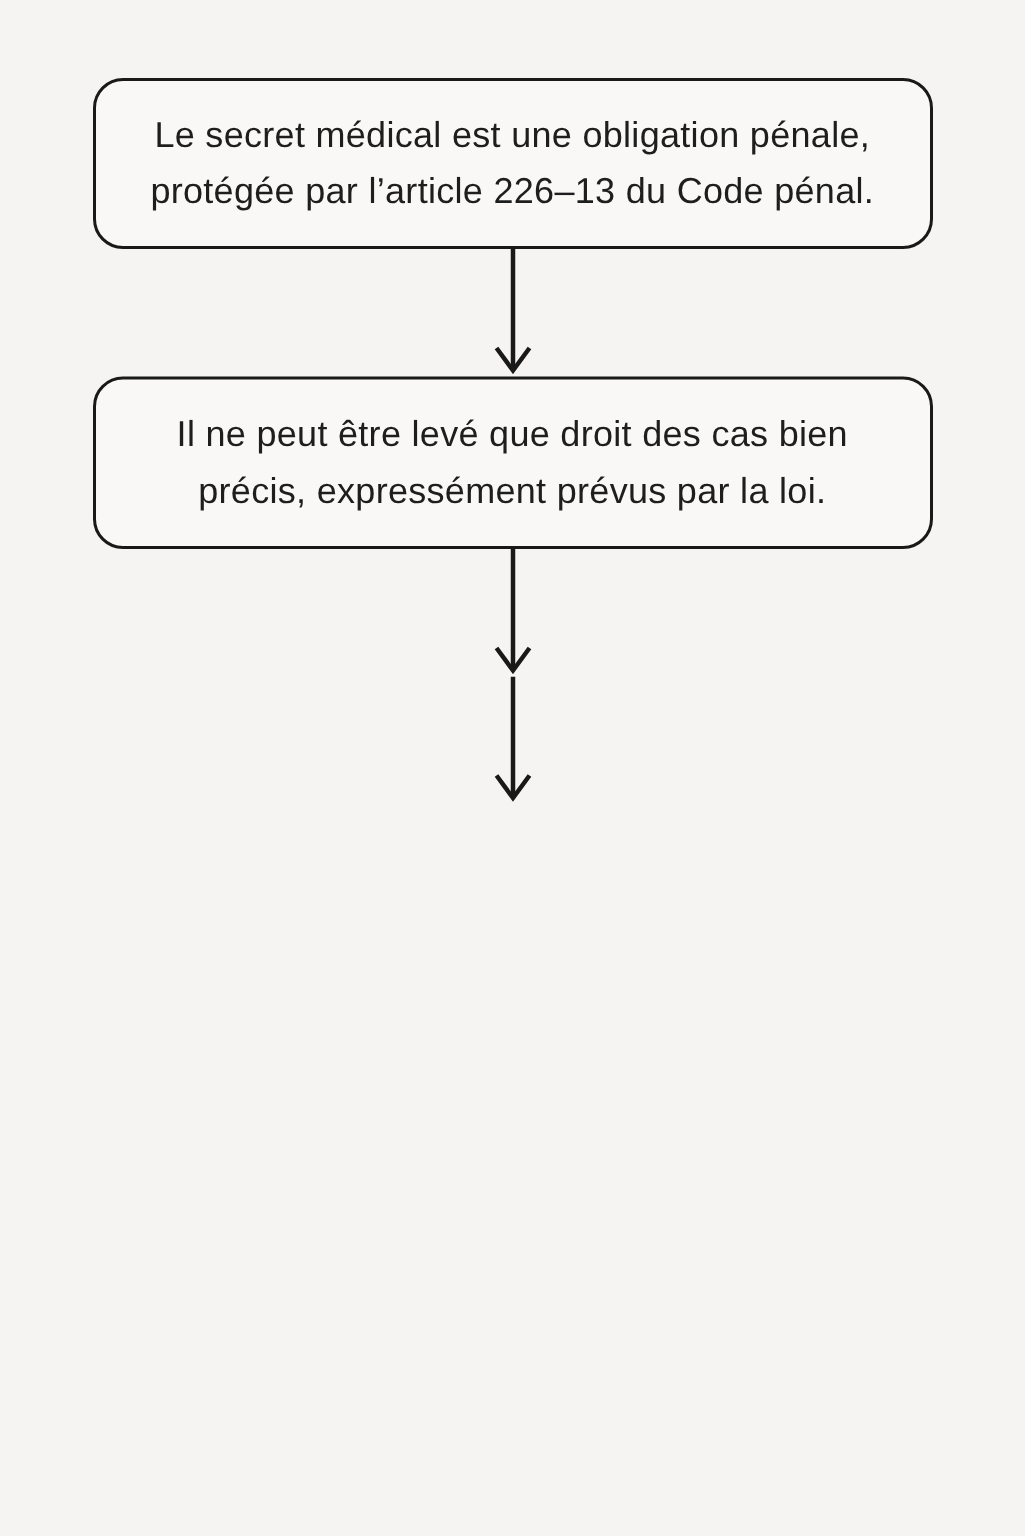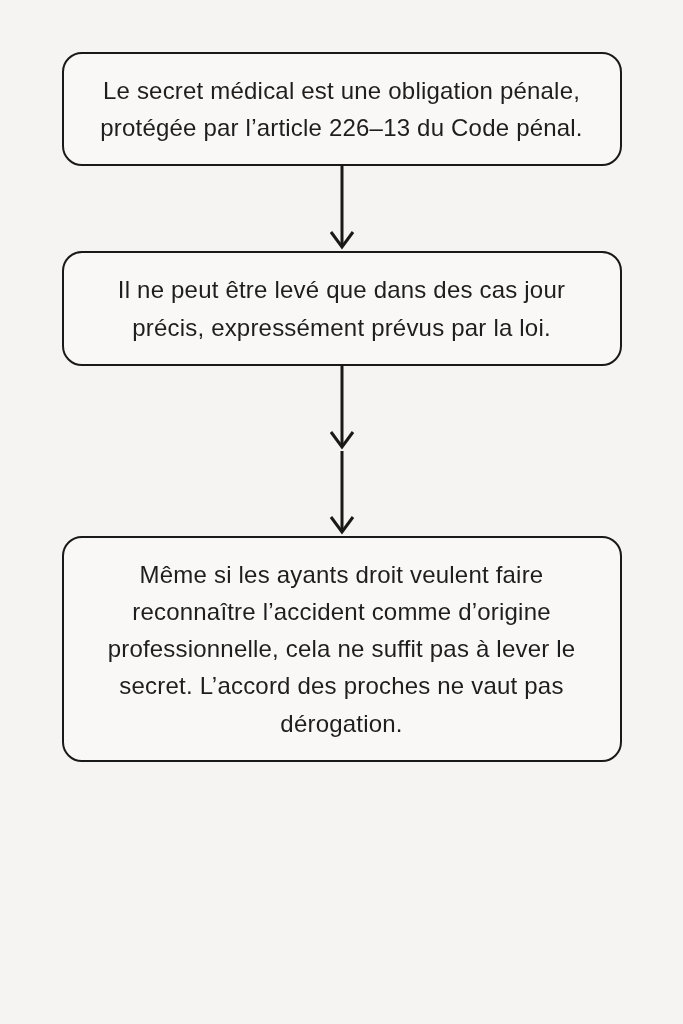--- a/index.html
+++ b/index.html
@@ -53,29 +53,28 @@
 <div class="canvas">
   <div class="flow">
 
     <div class="flow-box">Le secret médical est une obligation pénale, protégée par l’article 226–13 du Code pénal.</div>
 
     <svg class="flow-arrow" width="30" height="85" viewBox="0 0 30 85" aria-hidden="true">
       <line x1="15" y1="0" x2="15" y2="80" stroke="currentColor" stroke-width="3"></line>
       <polyline points="4,66 15,81 26,66" fill="none" stroke="currentColor" stroke-width="3"></polyline>
     </svg>
 
-    <div class="flow-box">Il ne peut être levé que dans des cas jour précis, expressément prévus par la loi.</div>
+    <div class="flow-box">Il ne peut être levé que droit des cas bien précis, expressément prévus par la loi.</div>
 
     <svg class="flow-arrow" width="30" height="85" viewBox="0 0 30 85" aria-hidden="true">
       <line x1="15" y1="0" x2="15" y2="80" stroke="currentColor" stroke-width="3"></line>
       <polyline points="4,66 15,81 26,66" fill="none" stroke="currentColor" stroke-width="3"></polyline>
     </svg>
 
 
     <svg class="flow-arrow" width="30" height="85" viewBox="0 0 30 85" aria-hidden="true">
       <line x1="15" y1="0" x2="15" y2="80" stroke="currentColor" stroke-width="3"></line>
       <polyline points="4,66 15,81 26,66" fill="none" stroke="currentColor" stroke-width="3"></polyline>
     </svg>
 
-    <div class="flow-box">Même si les ayants droit veulent faire reconnaître l’accident comme d’origine professionnelle, cela ne suffit pas à lever le secret. L’accord des proches ne vaut pas dérogation.</div>
 
   </div>
 </div>
 
 </body></html>

